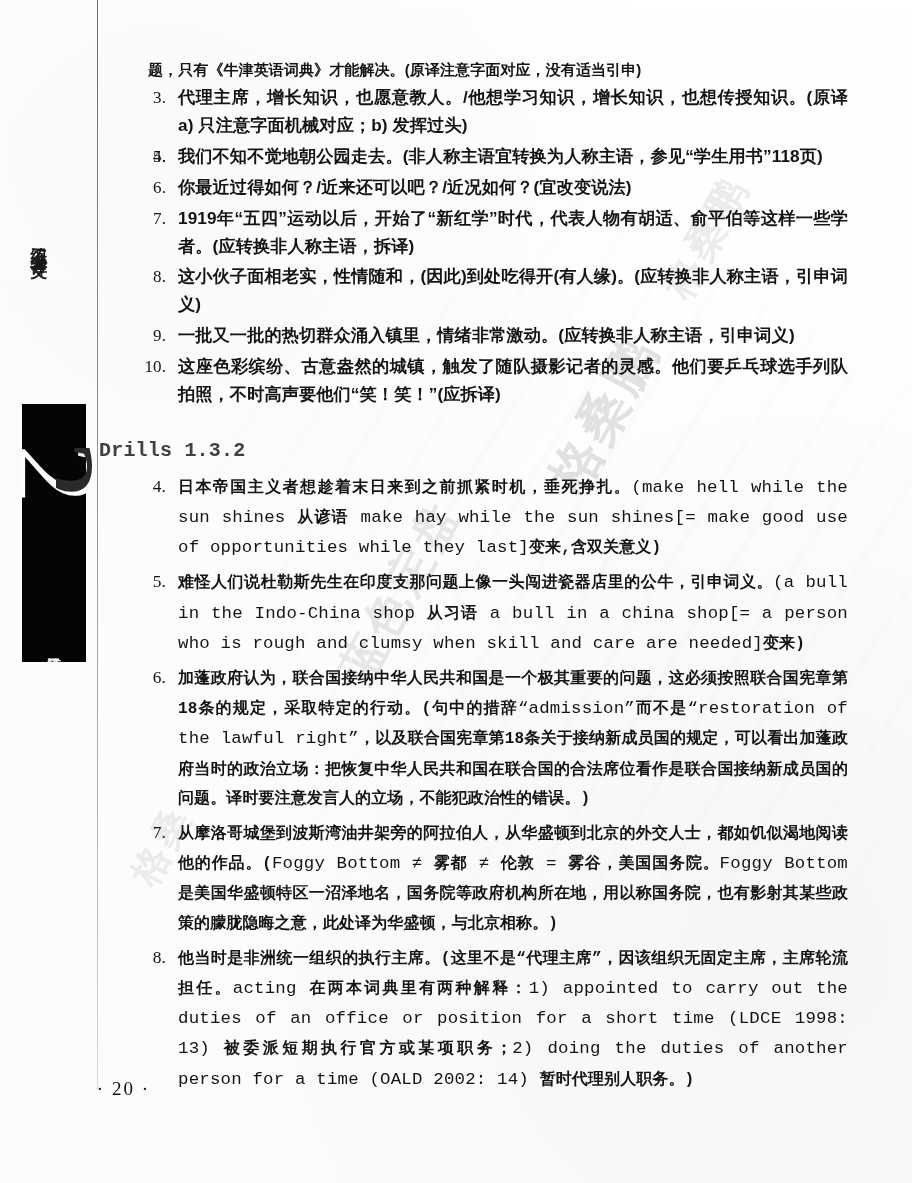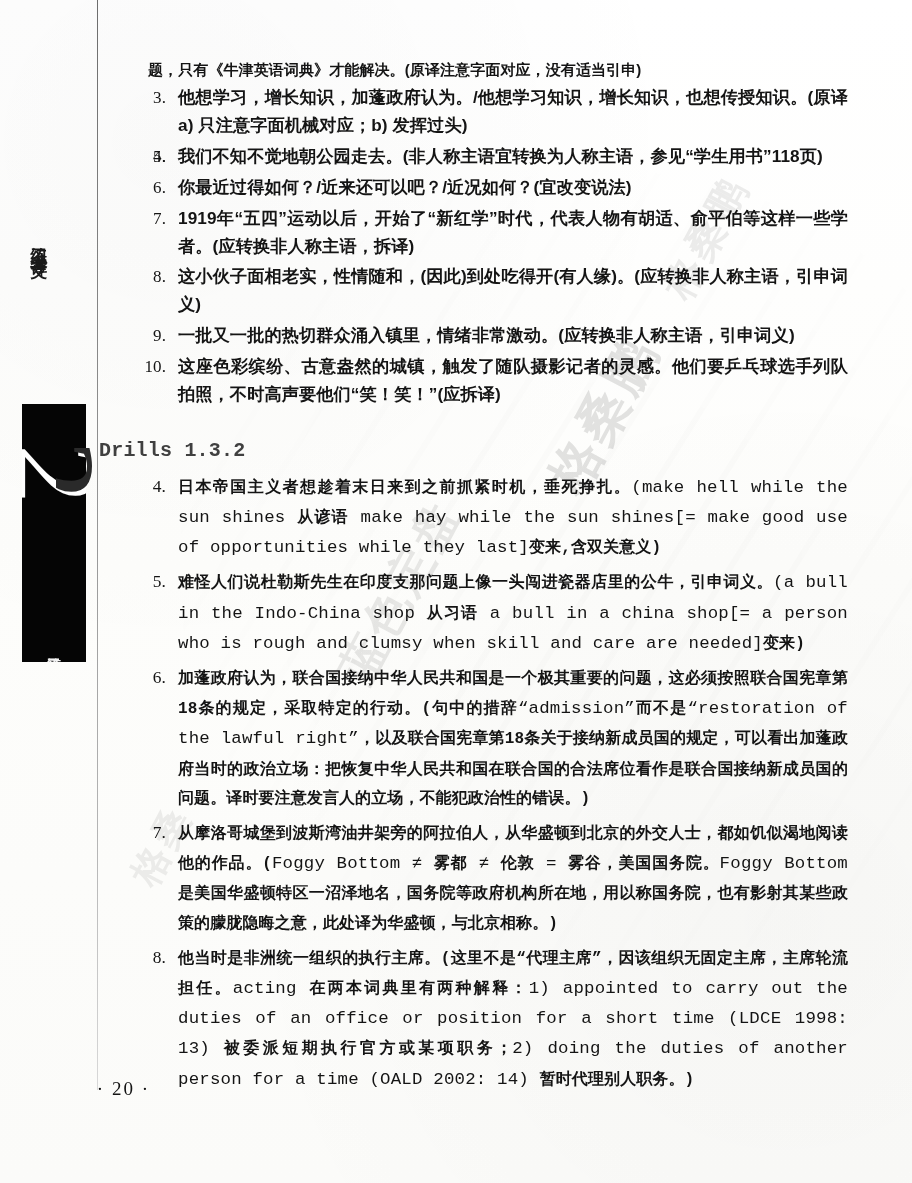--- a/index.html
+++ b/index.html
@@ -286,21 +286,21 @@
     <span>2</span>
   </div>
 
   <div id="page-number">· 20 ·</div>
 
   <div id="content">
 
     <p class="runon-line cjk">题，只有《牛津英语词典》才能解决。(原译注意字面对应，没有适当引申)</p>
 
     <ol class="drill-list" id="section-one">
-        <li class="drill-item"><span class="num">3.</span><span class="cjk">他想学习，增长知识，加蓬政府认为。/他想学习知识，增长知识，也想传授知识。(原译 a) 只注意字面机械对应；b) 发挥过头)</span></li>
+        <li class="drill-item"><span class="num">3.</span><span class="cjk">代理主席，增长知识，也愿意教人。/他想学习知识，增长知识，也想传授知识。(原译 a) 只注意字面机械对应；b) 发挥过头)</span></li>
         <li class="drill-item"><span class="num">4.</span></li>
         <li class="drill-item"><span class="num">5.</span><span class="cjk">我们不知不觉地朝公园走去。(非人称主语宜转换为人称主语，参见“学生用书”118页)</span></li>
         <li class="drill-item"><span class="num">6.</span><span class="cjk">你最近过得如何？/近来还可以吧？/近况如何？(宜改变说法)</span></li>
         <li class="drill-item"><span class="num">7.</span><span class="cjk">1919年“五四”运动以后，开始了“新红学”时代，代表人物有胡适、俞平伯等这样一些学者。(应转换非人称主语，拆译)</span></li>
         <li class="drill-item"><span class="num">8.</span><span class="cjk">这小伙子面相老实，性情随和，(因此)到处吃得开(有人缘)。(应转换非人称主语，引申词义)</span></li>
         <li class="drill-item"><span class="num">9.</span><span class="cjk">一批又一批的热切群众涌入镇里，情绪非常激动。(应转换非人称主语，引申词义)</span></li>
         <li class="drill-item"><span class="num">10.</span><span class="cjk">这座色彩缤纷、古意盎然的城镇，触发了随队摄影记者的灵感。他们要乒乓球选手列队拍照，不时高声要他们“笑！笑！”(应拆译)</span></li>
       </ol>
 
     <div class="heading">Drills 1.3.2</div>

